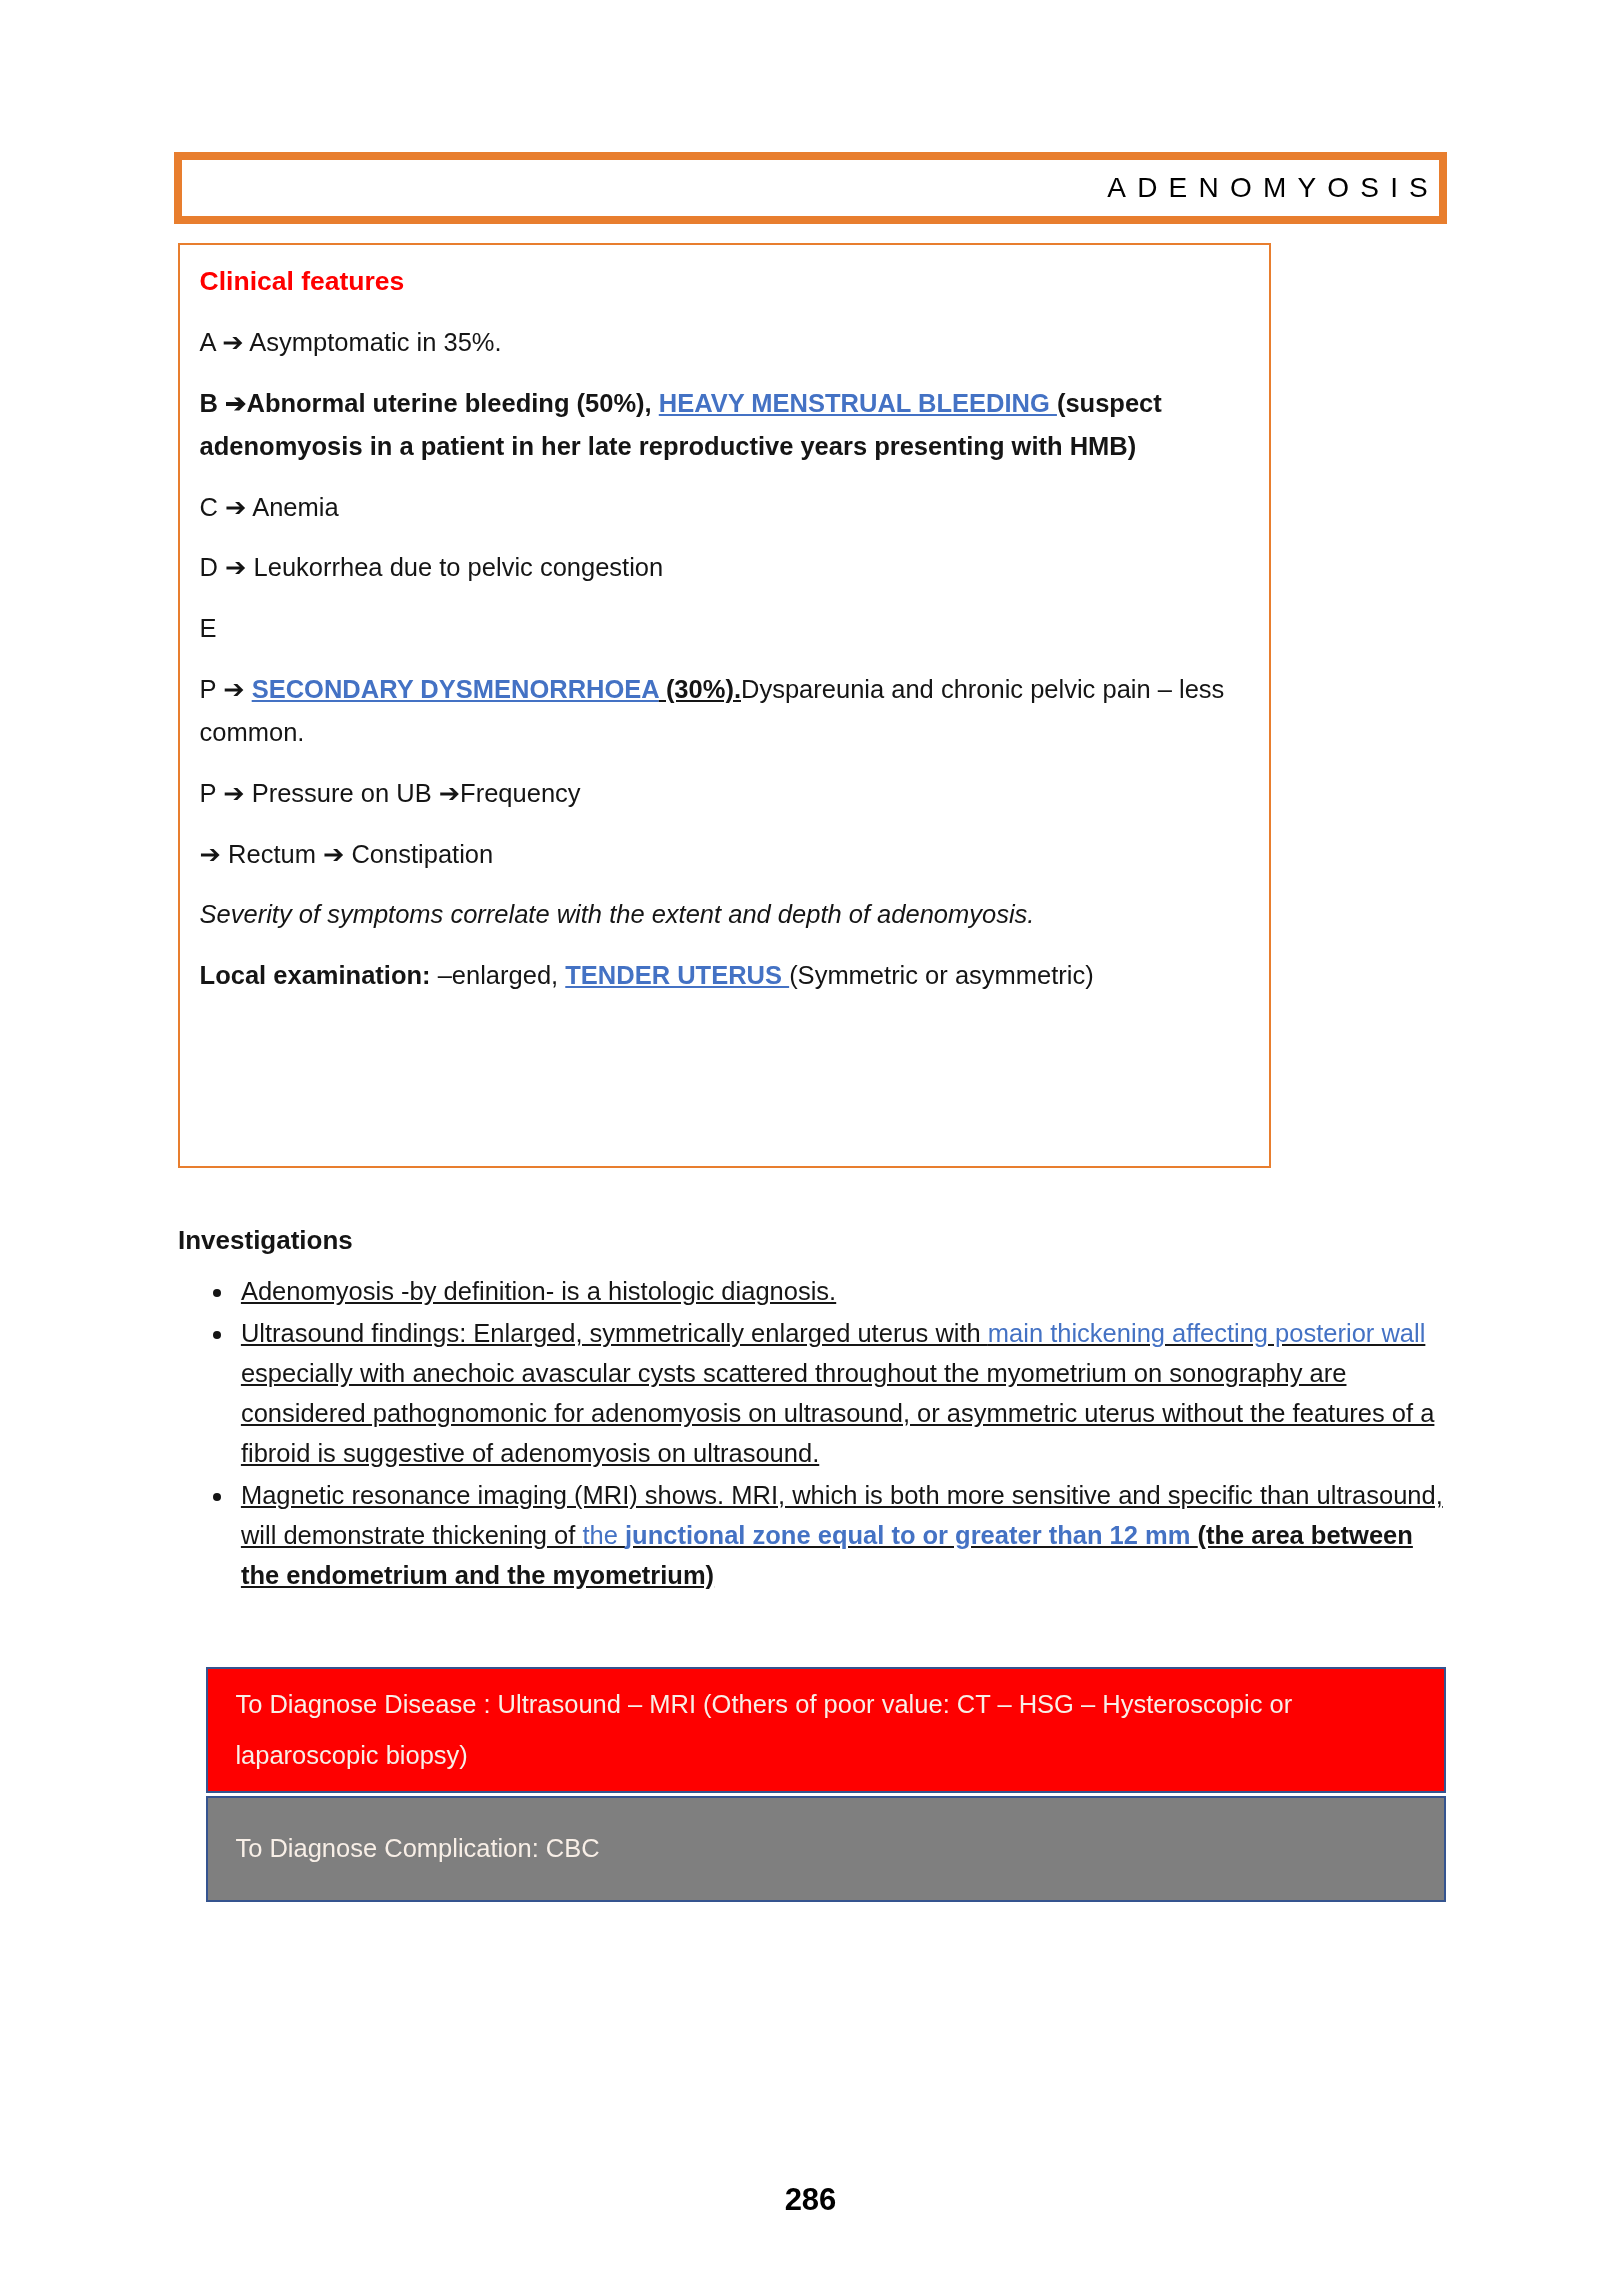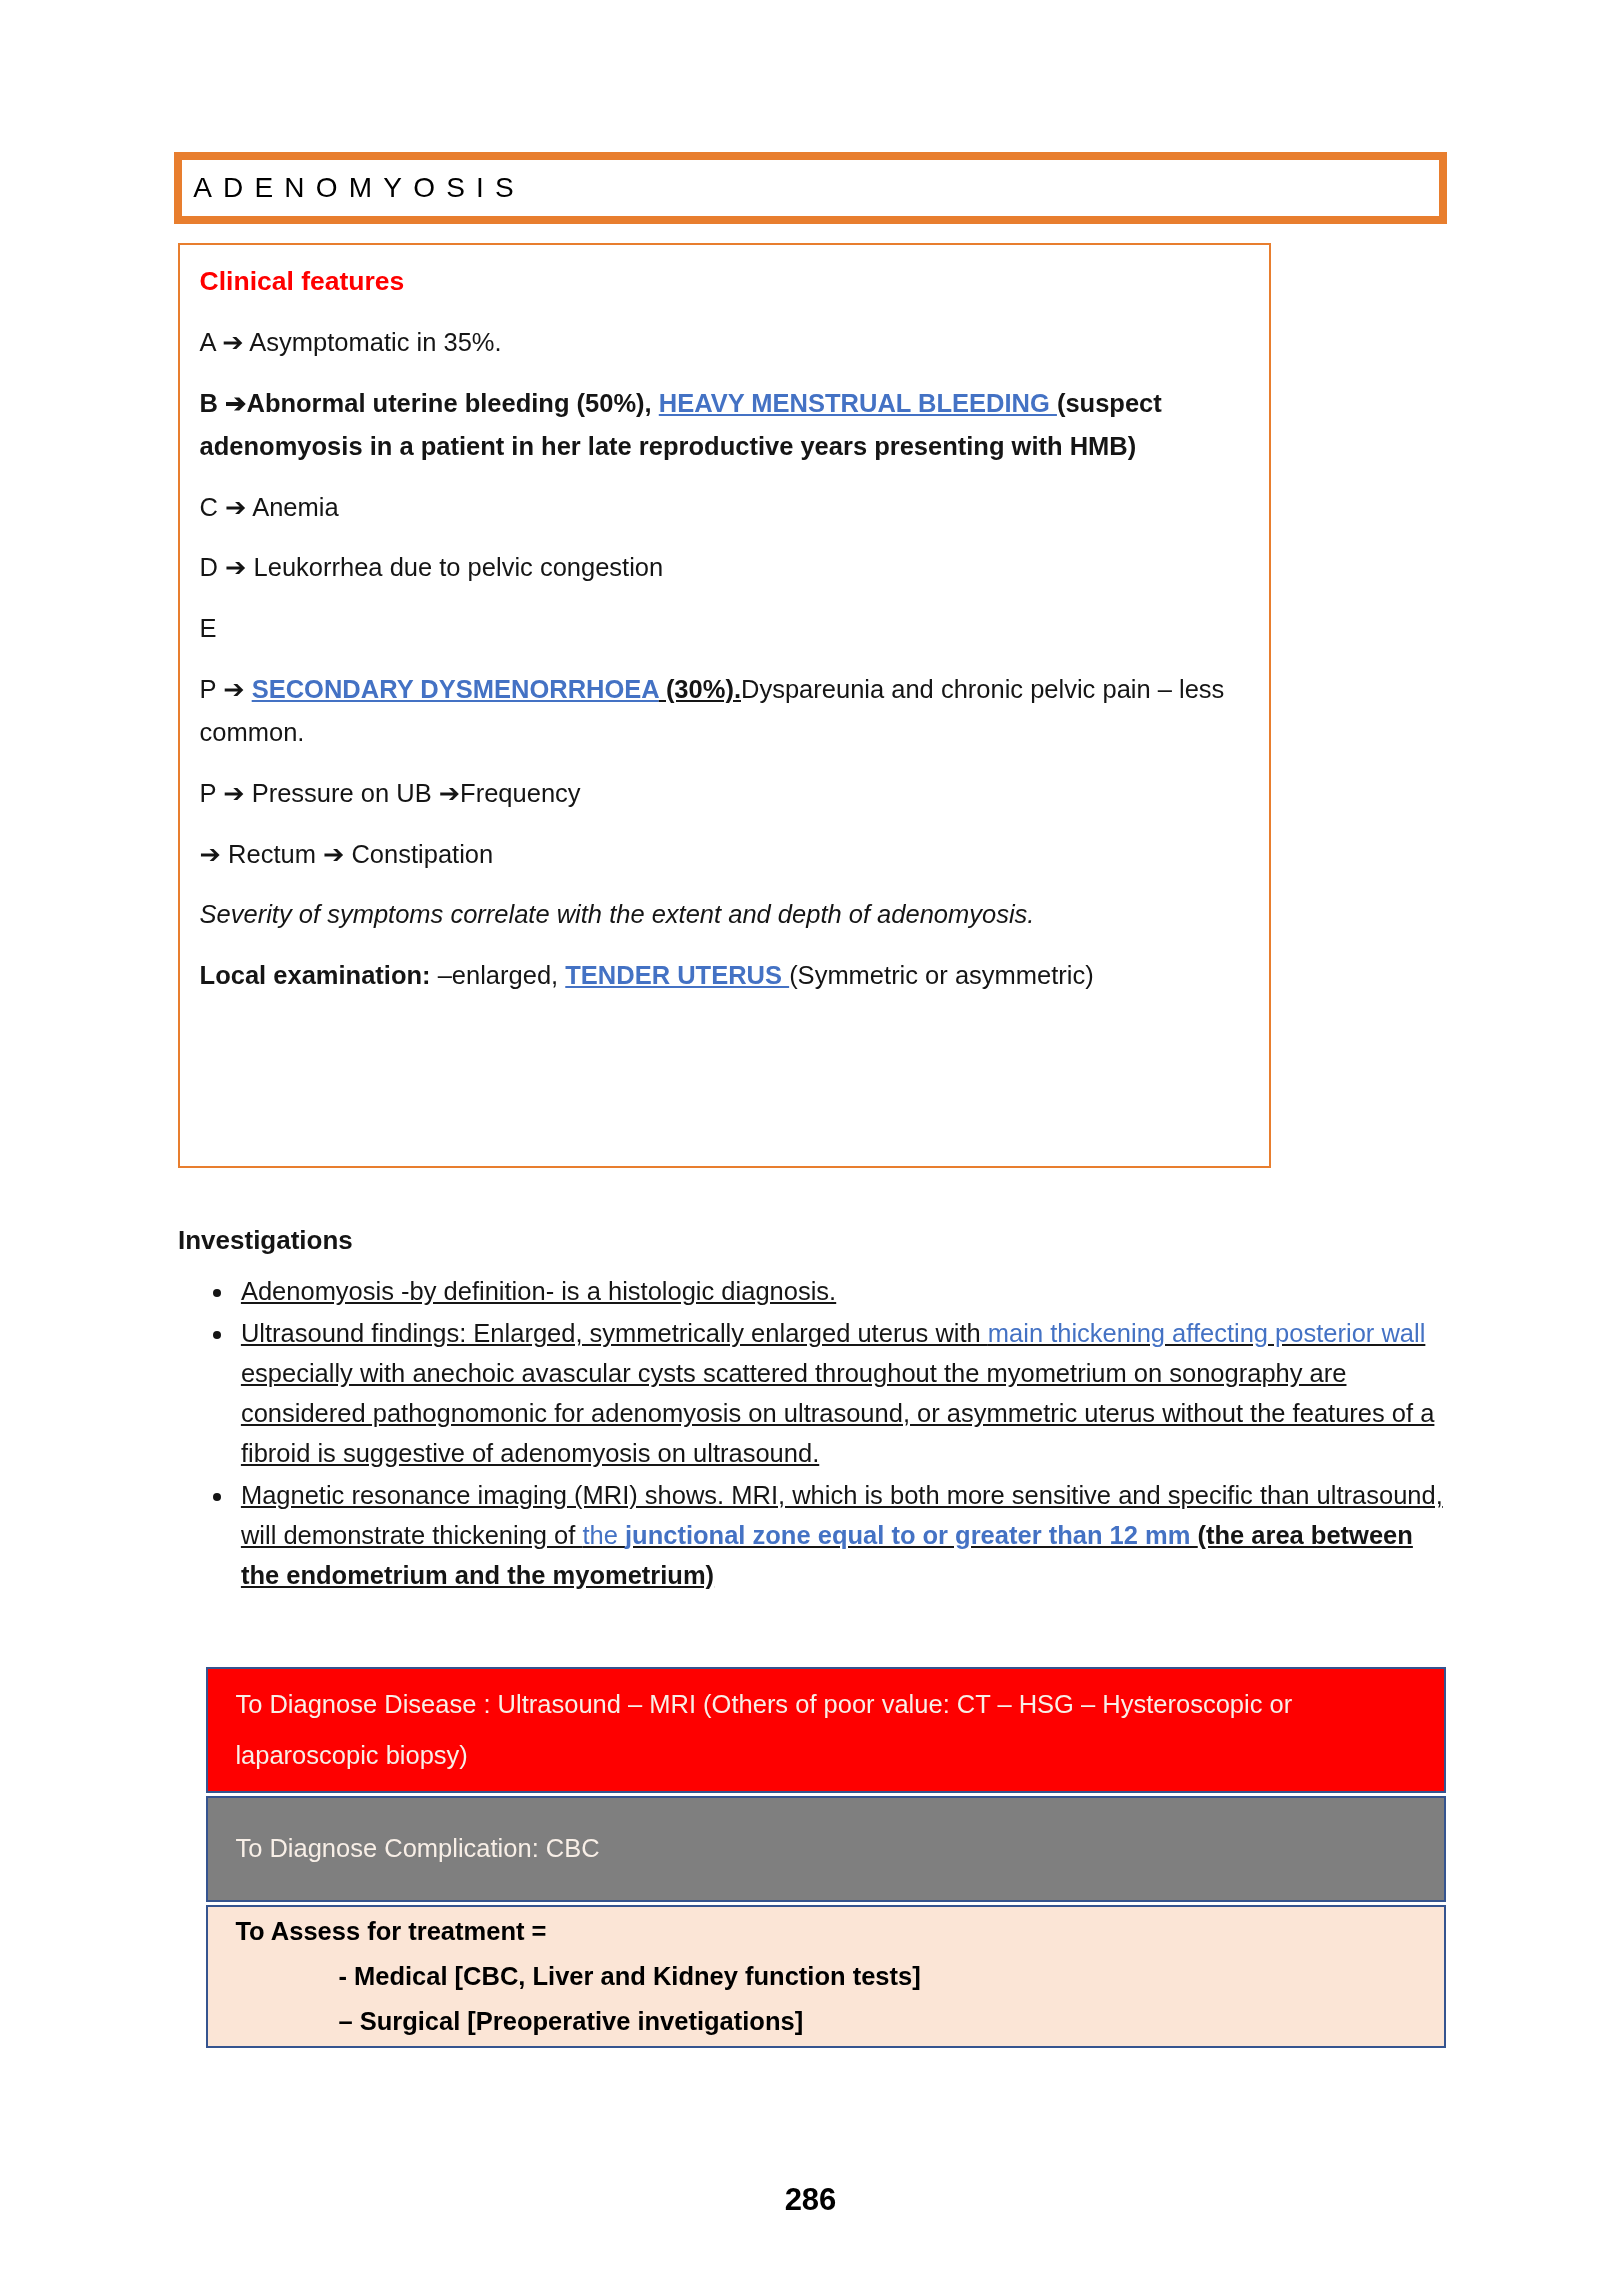--- a/index.html
+++ b/index.html
@@ -18,21 +18,21 @@
   body{
     width:1621px;height:2293px;position:relative;background:#ffffff;
     font-family:"Liberation Sans", sans-serif;
     color:var(--text-black);
     font-size:25.5px;
     -webkit-font-smoothing:antialiased;
   }
   .title-box{
     position:absolute;left:174px;top:152px;width:1273px;height:72px;
     border:8.8px solid var(--accent-orange);
-    display:flex;align-items:center;justify-content:flex-start;
+    display:flex;align-items:center;justify-content:flex-end;
     background:#ffffff;
   }
   .title-box .title-text{
     font-size:28px;letter-spacing:0.40em;color:#000;
     padding-left:0.40em; 
   }
   .clinical-box{
     position:absolute;left:178px;top:243px;width:1093px;height:925px;
     border:2.9px solid var(--accent-orange);
     padding:13.7px 29px 0 19.6px;
@@ -131,23 +131,18 @@
   </ul>
 </div>
 
 <div class="boxes-stack">
   <div class="callout red">
     <p class="line">To Diagnose Disease : Ultrasound – MRI (Others of poor value: CT – HSG – Hysteroscopic or laparoscopic biopsy)</p>
   </div>
   <div class="callout gray">
     <p class="line">To Diagnose Complication: CBC</p>
   </div>
-  <div class="callout pink">
-    <p class="line">To Assess for treatment =</p>
-    <p class="line indented">- Medical [CBC, Liver and Kidney function tests]</p>
-    <p class="line indented">– Surgical [Preoperative invetigations]</p>
-  </div>
 </div>
 
 <div class="page-footer">
   <span>286</span>
 </div>
 
 
 </body></html>

